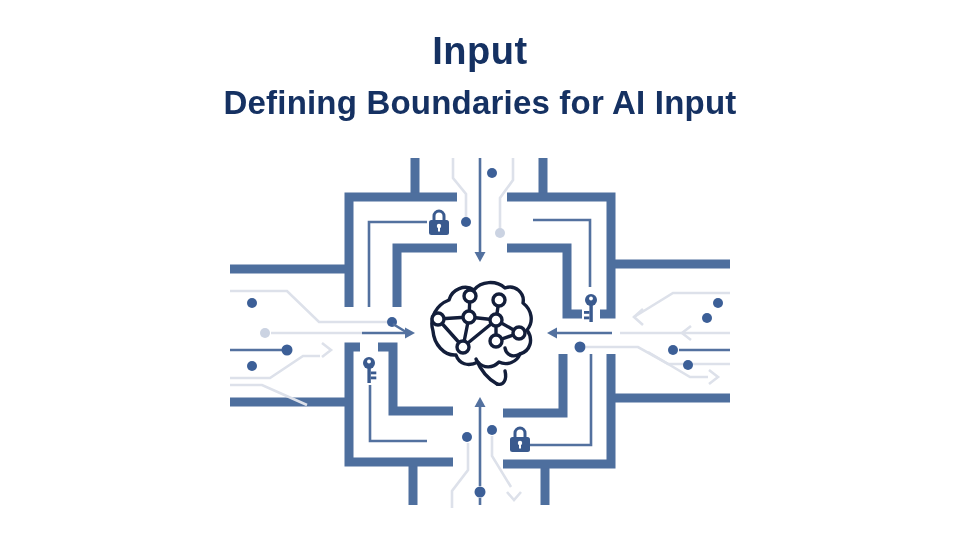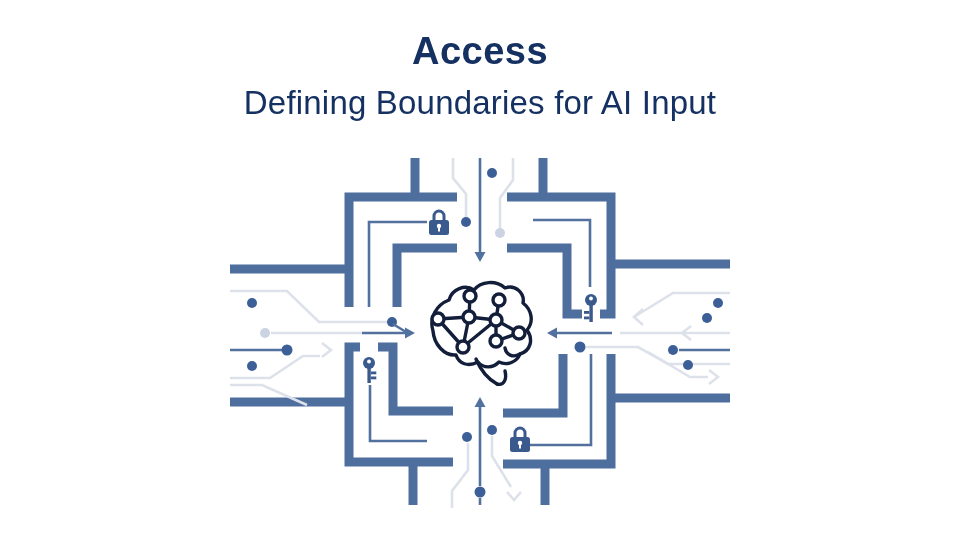--- a/index.html
+++ b/index.html
@@ -2,41 +2,41 @@
 <html style="--background: #ffffff; --navy-text: #153162; --slate-thick: #4e6f9e; --slate-thin: #53719f; --light-line: #dde1ea; --light-dot: #cbd3e2; --dot-dark: #3c5f97; --icon-navy: #3a5a8e; --brain-navy: #131e3a;"><head>
 <meta charset="utf-8">
 <style>
   html,body{margin:0;padding:0;}
   body{width:960px;height:540px;overflow:hidden;background:var(--background,#fff);
        font-family:"Liberation Sans",sans-serif;}
   .slide{position:relative;width:960px;height:540px;background:var(--background,#fff);}
   .title{margin:0;padding-top:32px;text-align:center;color:var(--navy-text,#153162);
          font-size:38px;font-weight:bold;letter-spacing:.5px;line-height:1;}
   .subtitle{margin:0;padding-top:16px;text-align:center;color:var(--navy-text,#153162);
-         font-size:33px;font-weight:normal;letter-spacing:.2px;line-height:1;}
+         font-size:33px;font-weight:bold;letter-spacing:.2px;line-height:1;}
   svg.illu{position:absolute;left:230px;top:150px;}
   
   .tk{stroke:var(--slate-thick,#4e6f9e);stroke-width:9;fill:none;stroke-linejoin:miter;}
   .tn{stroke:var(--slate-thin,#53719f);stroke-width:2.6;fill:none;}
   .lt{stroke:var(--light-line,#dde1ea);stroke-width:2.6;fill:none;}
   .dd{fill:var(--dot-dark,#3c5f97);}
   .ld{fill:var(--light-dot,#cbd3e2);}
   .ah{fill:var(--slate-thin,#53719f);stroke:none;}
   .ic{fill:var(--icon-navy,#3a5a8e);stroke:none;}
   .ics{stroke:var(--icon-navy,#3a5a8e);stroke-width:3;fill:none;}
   .wh{fill:#fff;stroke:none;}
   .bs{stroke:var(--brain-navy,#131e3a);stroke-width:3.4;fill:none;
       stroke-linecap:round;stroke-linejoin:round;}
   .bn{fill:#fff;stroke:var(--brain-navy,#131e3a);stroke-width:3.4;}
 </style>
 </head>
 <body>
 
 <div class="slide">
-  <h1 class="title">Access</h1>
+  <h1 class="title">Input</h1>
   <h2 class="subtitle">Defining Boundaries for AI Input</h2>
 
   <svg class="illu" width="500" height="360" viewBox="230 150 500 360" xmlns="http://www.w3.org/2000/svg">
 
     <g>
 
       <path class="tk" d="M415,158 V197"></path>
       <path class="tk" d="M457,197 L349,197 L349,307"></path>
       <path class="tk" d="M457,248 L397,248 L397,307"></path>
       <path class="tk" d="M230,269 H349"></path>

